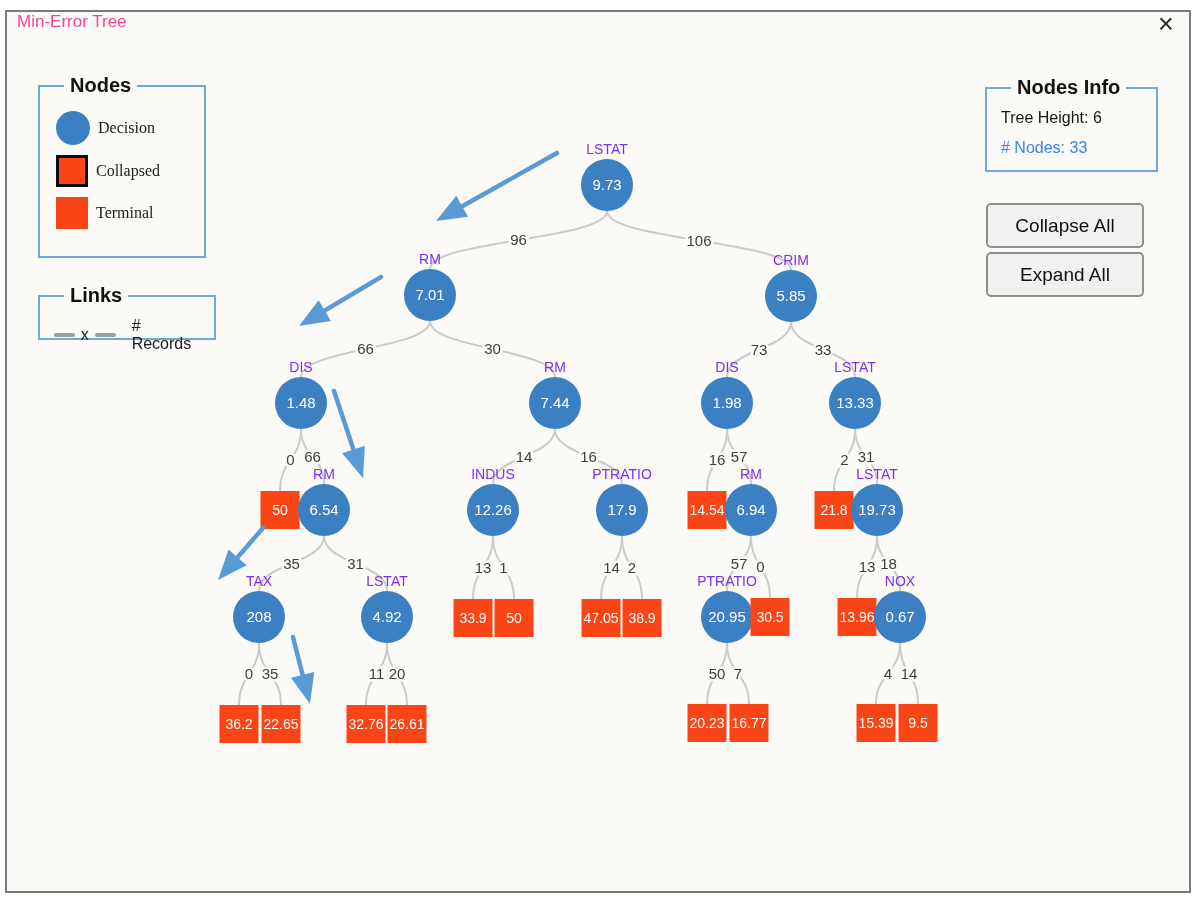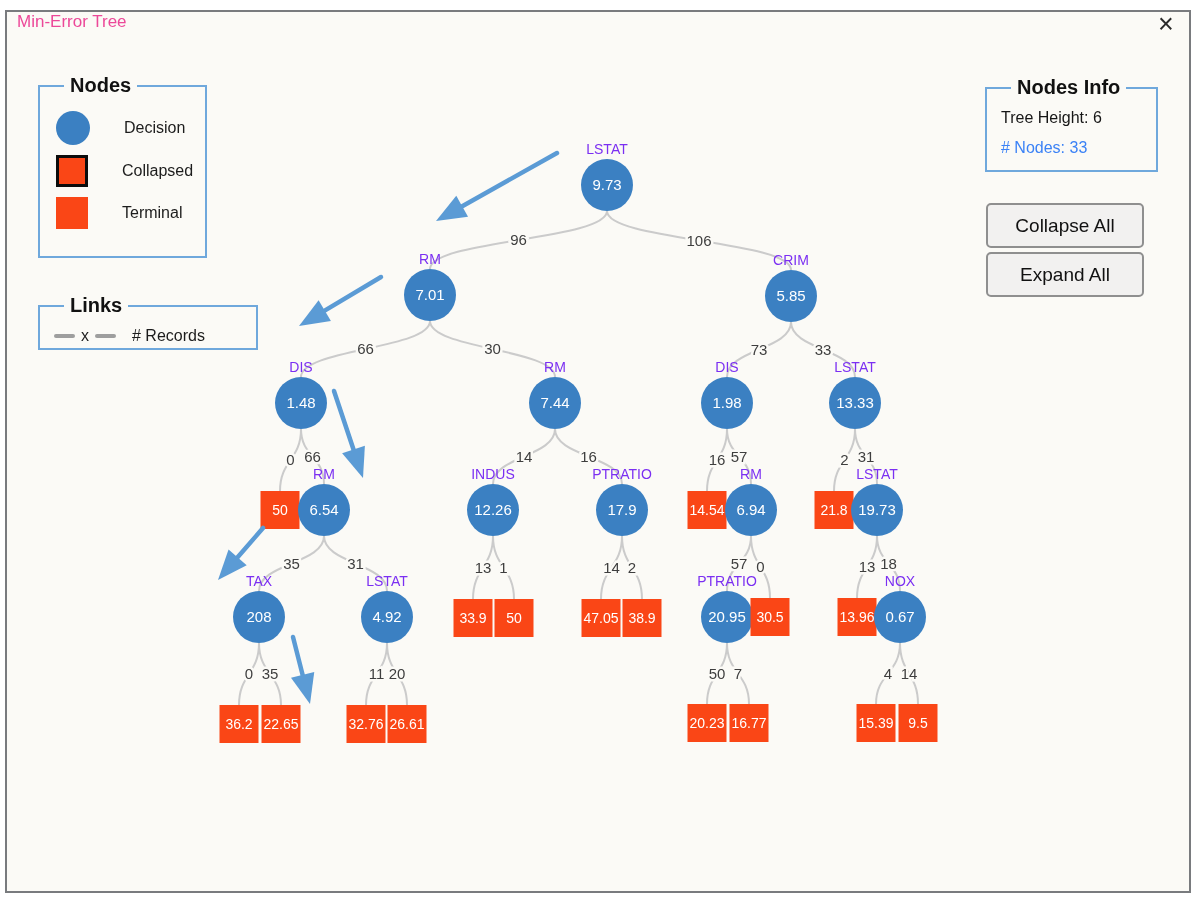--- a/index.html
+++ b/index.html
@@ -23,26 +23,26 @@
   #tree-svg{position:absolute;left:0;top:0;width:1200px;height:899px;z-index:2;}
   .panel{position:absolute;z-index:3;box-sizing:border-box;}
   fieldset.panel{
     border:2px solid #6FA8DC;background:transparent;margin:0;
     padding:4px 10px 8px 12px;border-radius:0;
   }
   fieldset.panel legend{
     font-weight:bold;font-size:20px;color:#111;padding:0 6px;margin-left:12px;
   }
   .nodes-legend{left:38px;top:74px;width:168px;height:184px;}
-  .legend-item{display:flex;align-items:center;gap:34px;margin:10px 2px 0 4px;}
+  .legend-item{display:flex;align-items:center;gap:8px;margin:10px 2px 0 4px;font-family:Liberation Serif, serif;}
   .legend-item .lbl{font-size:16px;color:#1c1c1c;}
   .sw-circle{width:34px;height:34px;border-radius:50%;flex:0 0 34px;}
   .sw-square{width:32px;height:32px;flex:0 0 32px;}
   .sw-collapsed{width:26px;height:26px;flex:0 0 26px;border:3px solid #0c0c0c;}
-  .links-legend{left:38px;top:294px;width:220px;height:56px;padding-top:2px;}
+  .links-legend{left:38px;top:284px;width:178px;height:56px;padding-top:2px;}
   .links-row{display:flex;align-items:center;margin:6px 0 0 2px;}
   .dash{width:21px;height:4px;background:#9e9e9e;border-radius:2px;}
   .xsym{font-size:16px;color:#222;margin:0 6px;}
   .records-lbl{font-size:16px;color:#1c1c1c;margin-left:16px;}
   .tree-info{left:985px;top:76px;width:173px;height:96px;}
   .info-line{font-size:16px;color:#161616;margin:6px 0 12px 2px;}
   .info-line2{font-size:16px;color:#3b82f6;margin:0 0 8px 2px;}
   .btn{
     position:absolute;z-index:3;width:158px;height:45px;box-sizing:border-box;
     background:#f2f1f0;border:2px solid #8f8f8f;border-radius:5px;

